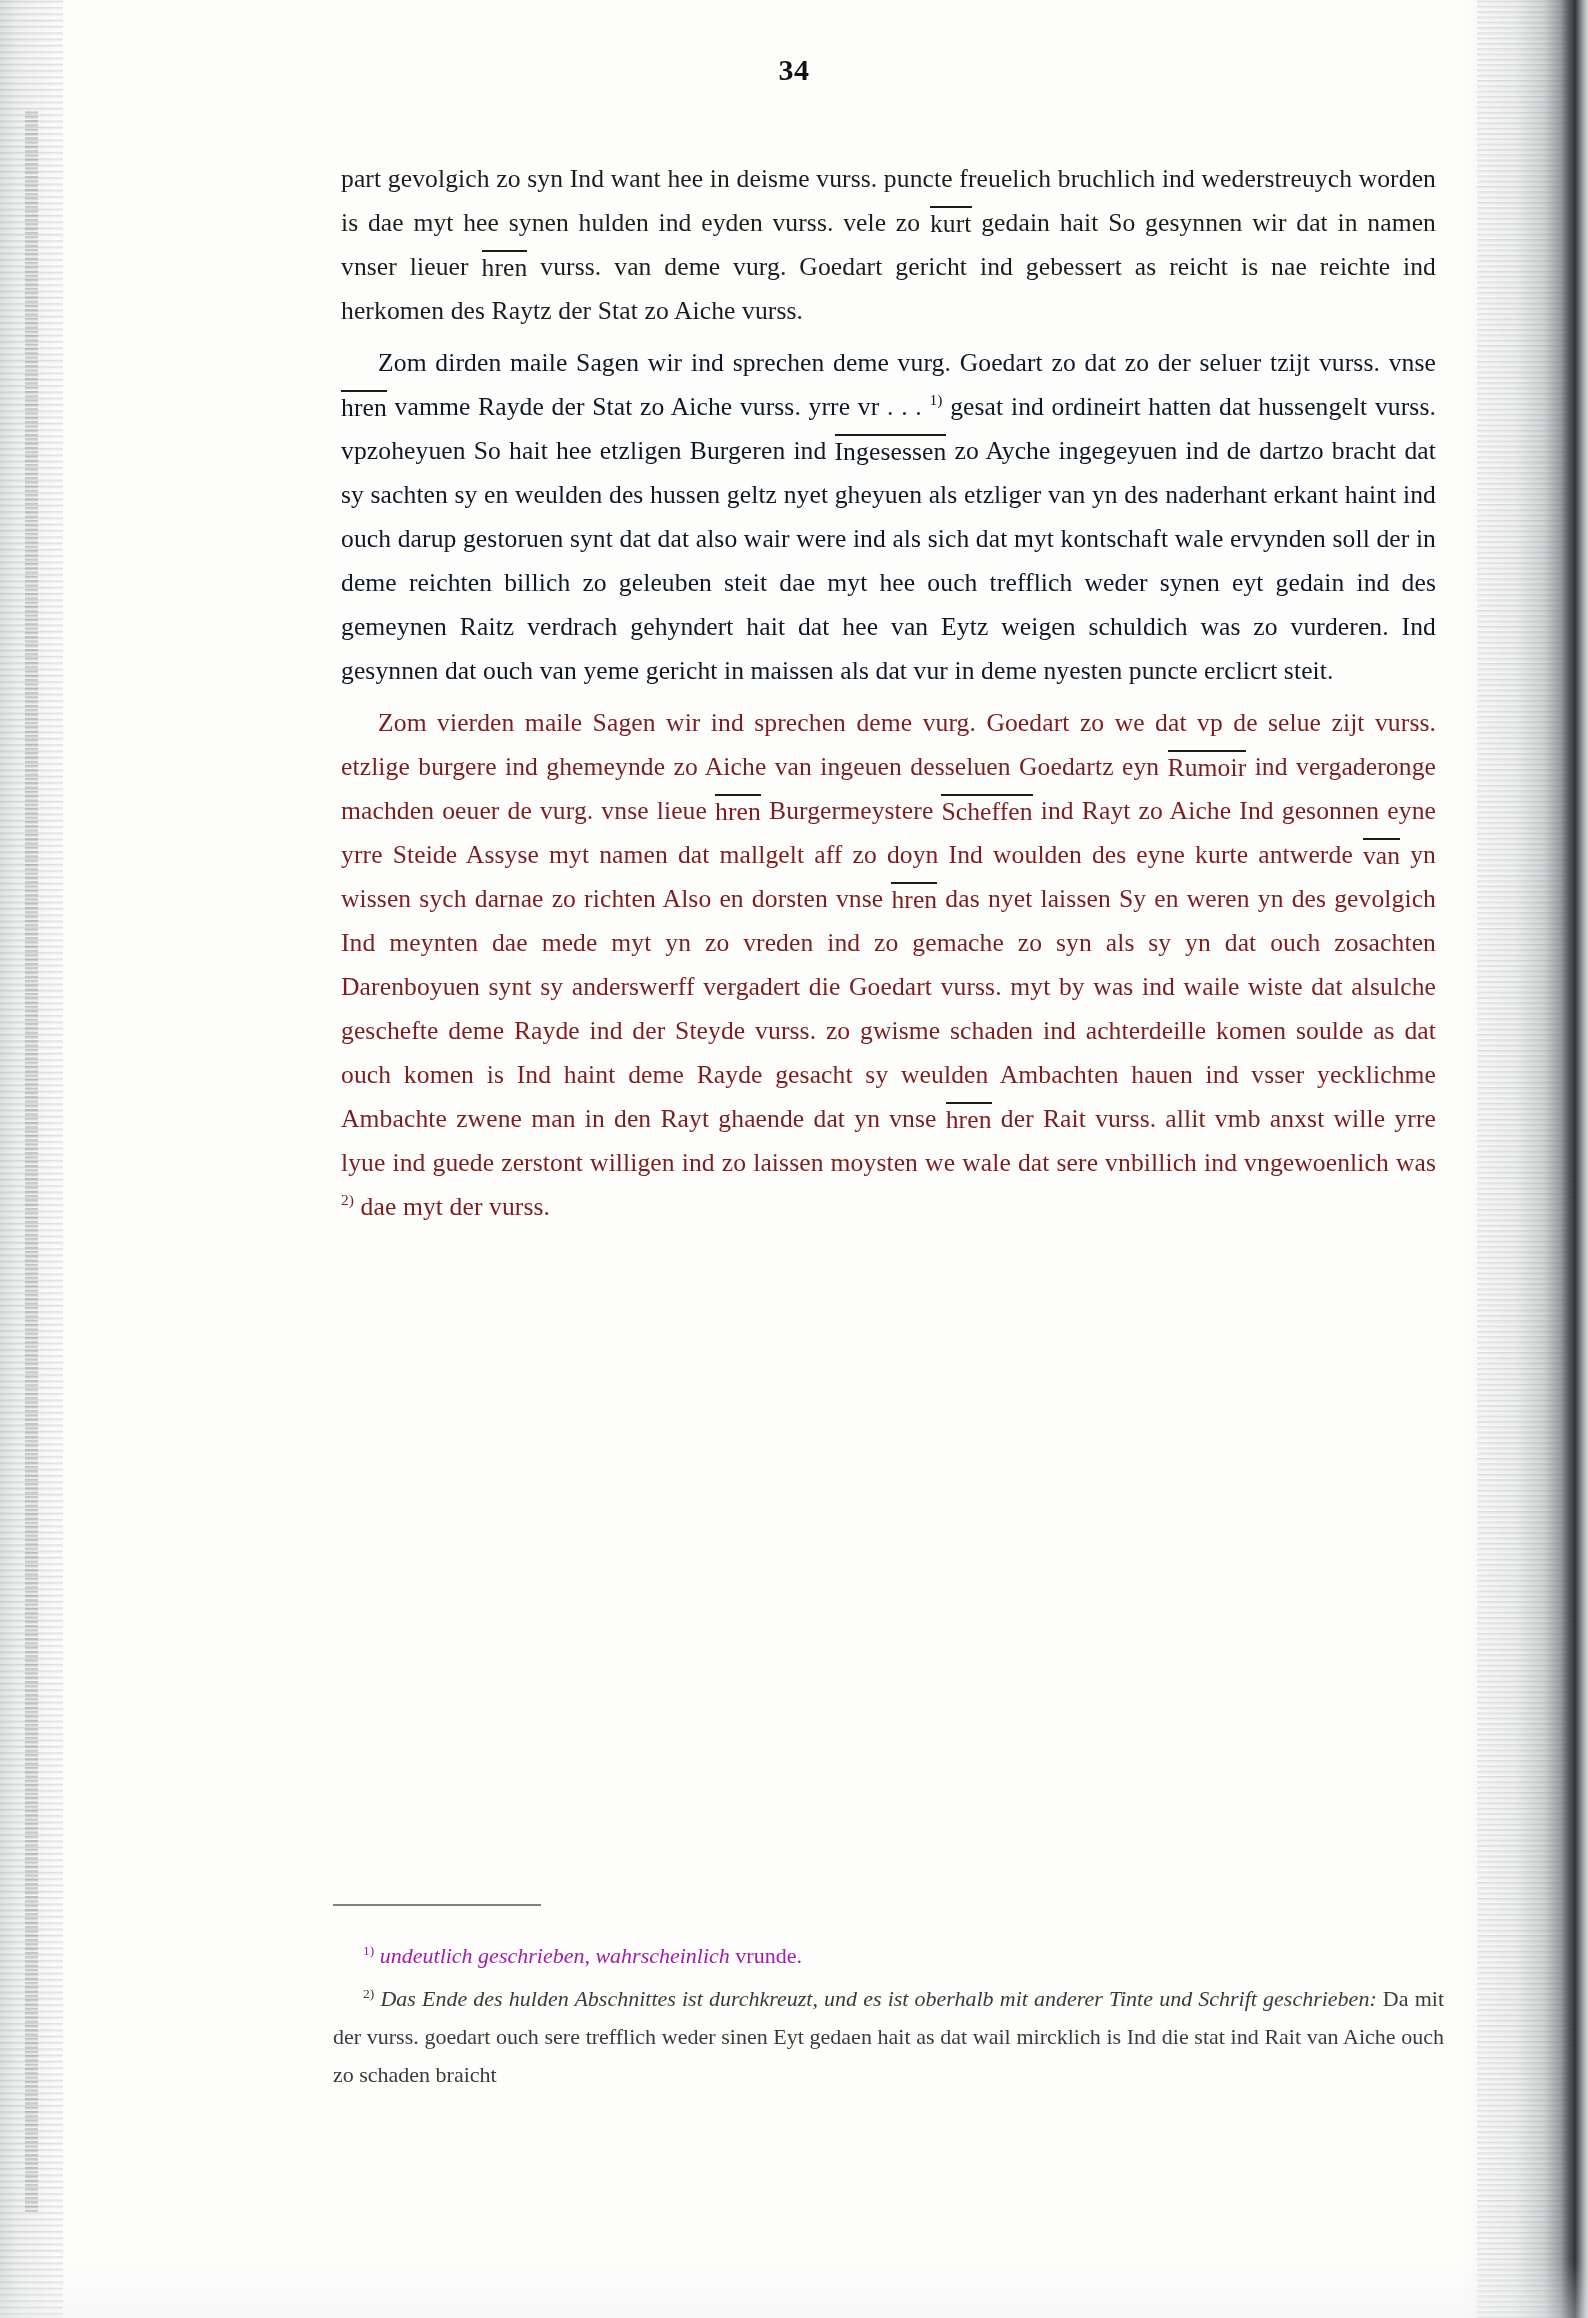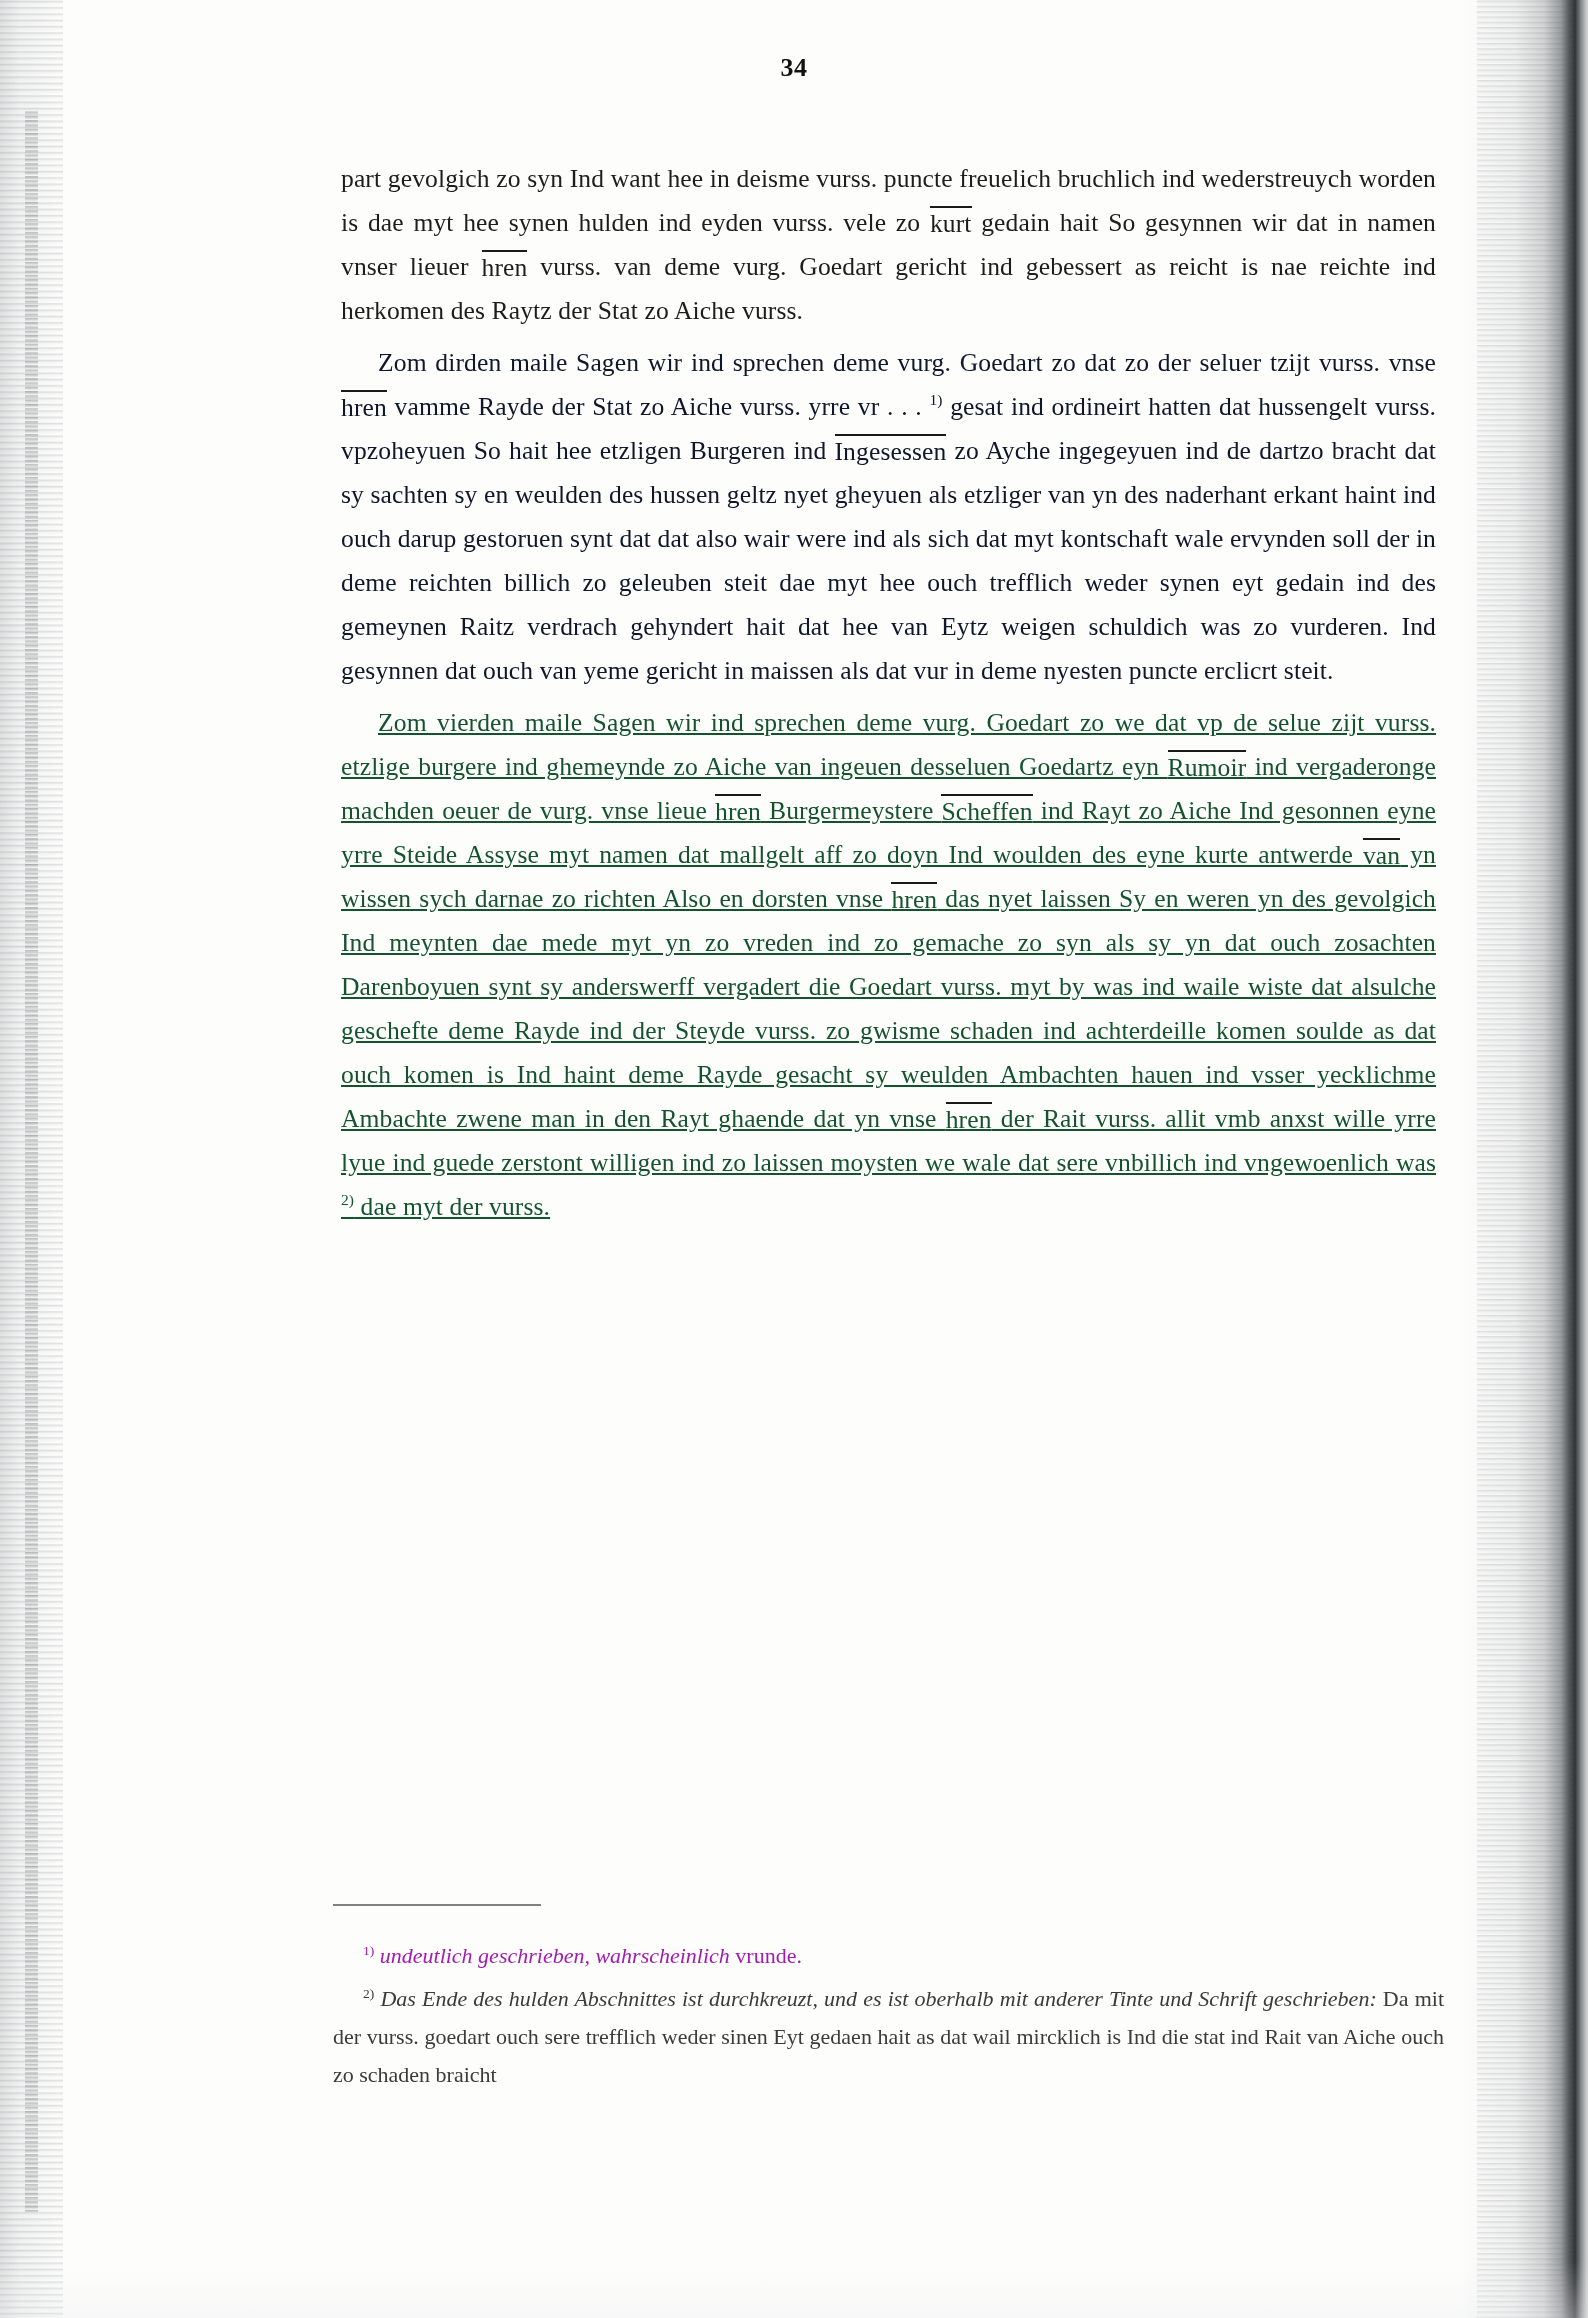--- a/index.html
+++ b/index.html
@@ -82,21 +82,21 @@
     pointer-events: none;
   }
 
   
   .page-number {
     position: absolute;
     top: 53px;
     left: 0;
     width: 1588px;
     text-align: center;
-    font-size: 26px;
+    font-size: 30px;
     font-weight: bold;
     letter-spacing: 0.5px;
     color: #111;
   }
 
   .text-block {
     position: absolute;
     left: 333px;
     top: 149px;
     width: 1111px;
@@ -108,21 +108,21 @@
     line-height: 44px;
     text-align: justify;
     text-justify: inter-word;
     letter-spacing: 0.1px;
     color: #1d1d1d;
   }
   p.para.indent { text-indent: 37px; }
 
   
   p.fade-1 { color: #0f172a; }
-  p.fade-2 { color: #14532d; text-decoration: underline; }
+  p.fade-2 { color: #7f1d1d; }
 
   .ovl {
     border-top: 2.4px solid #1a1a1a;
     padding-top: 0.5px;
   }
 
   sup.fnref {
     font-size: 15.5px;
     vertical-align: super;
     line-height: 0;

